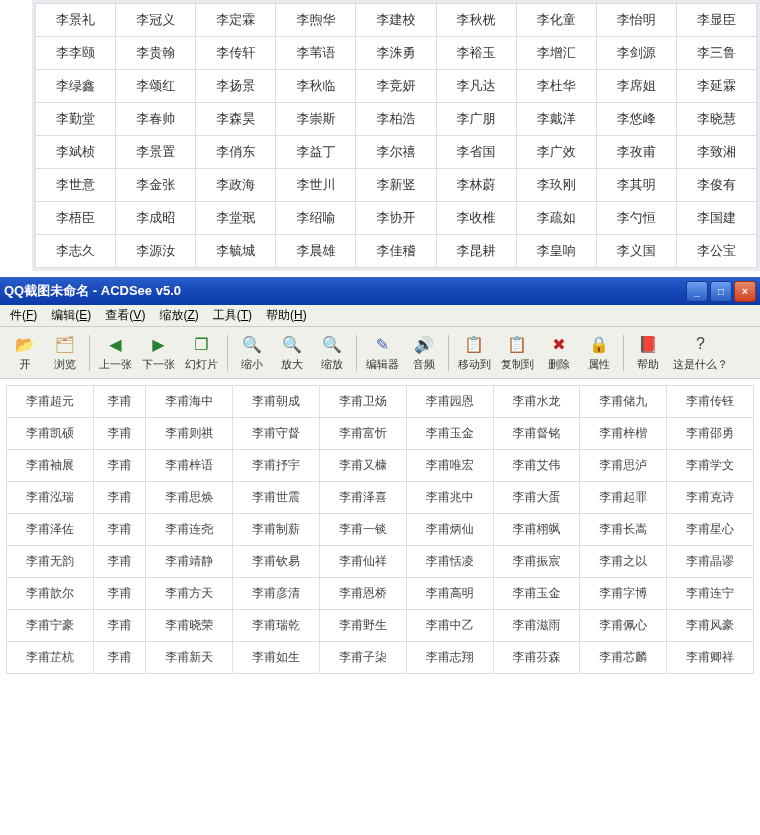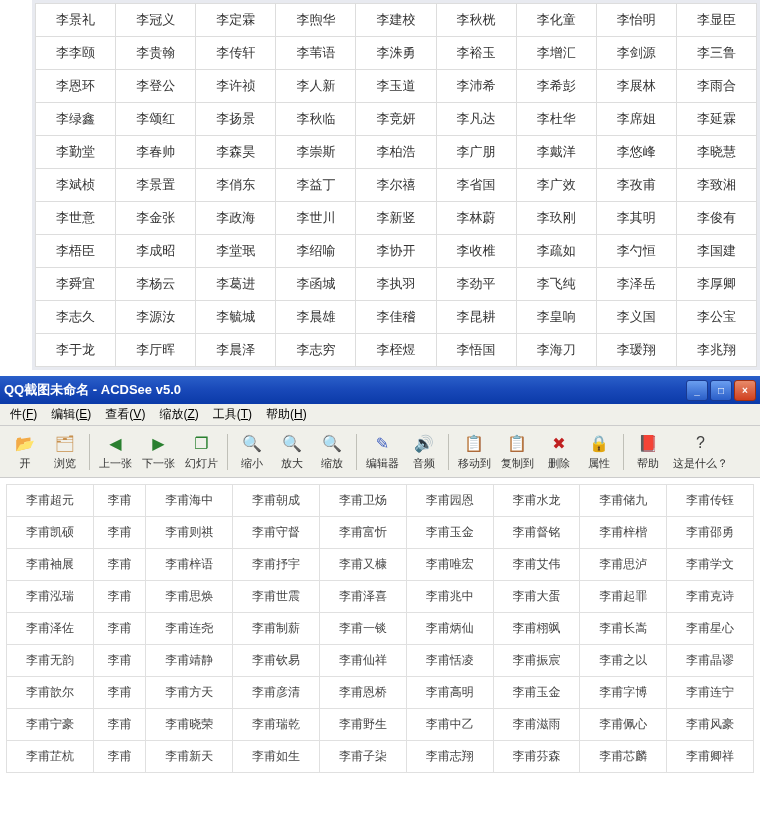--- a/index.html
+++ b/index.html
@@ -52,31 +52,20 @@
           <td>李贵翰</td>
           <td>李传轩</td>
           <td>李苇语</td>
           <td>李洙勇</td>
           <td>李裕玉</td>
           <td>李增汇</td>
           <td>李剑源</td>
           <td>李三鲁</td>
         </tr>
         <tr>
-          <td>李恩环</td>
-          <td>李登公</td>
-          <td>李许祯</td>
-          <td>李人新</td>
-          <td>李玉道</td>
-          <td>李沛希</td>
-          <td>李希彭</td>
-          <td>李展林</td>
-          <td>李雨合</td>
-        </tr>
-        <tr>
           <td>李绿鑫</td>
           <td>李颂红</td>
           <td>李扬景</td>
           <td>李秋临</td>
           <td>李竞妍</td>
           <td>李凡达</td>
           <td>李杜华</td>
           <td>李席姐</td>
           <td>李延霖</td>
         </tr>
@@ -118,51 +107,29 @@
           <td>李成昭</td>
           <td>李堂珉</td>
           <td>李绍喻</td>
           <td>李协开</td>
           <td>李收椎</td>
           <td>李疏如</td>
           <td>李勺恒</td>
           <td>李国建</td>
         </tr>
         <tr>
-          <td>李舜宜</td>
-          <td>李杨云</td>
-          <td>李葛进</td>
-          <td>李函城</td>
-          <td>李执羽</td>
-          <td>李劲平</td>
-          <td>李飞纯</td>
-          <td>李泽岳</td>
-          <td>李厚卿</td>
-        </tr>
-        <tr>
           <td>李志久</td>
           <td>李源汝</td>
           <td>李毓城</td>
           <td>李晨雄</td>
           <td>李佳稽</td>
           <td>李昆耕</td>
           <td>李皇响</td>
           <td>李义国</td>
           <td>李公宝</td>
-        </tr>
-        <tr>
-          <td>李于龙</td>
-          <td>李厅晖</td>
-          <td>李晨泽</td>
-          <td>李志穷</td>
-          <td>李桎煜</td>
-          <td>李悟国</td>
-          <td>李海刀</td>
-          <td>李瑗翔</td>
-          <td>李兆翔</td>
         </tr>
       </tbody>
   </table>
 </div>
 
 <div class="titlebar">
   <div class="titlebar-left">
     <span class="titlebar-title">QQ截图未命名 - ACDSee v5.0</span>
   </div>
   <div class="win-controls">

